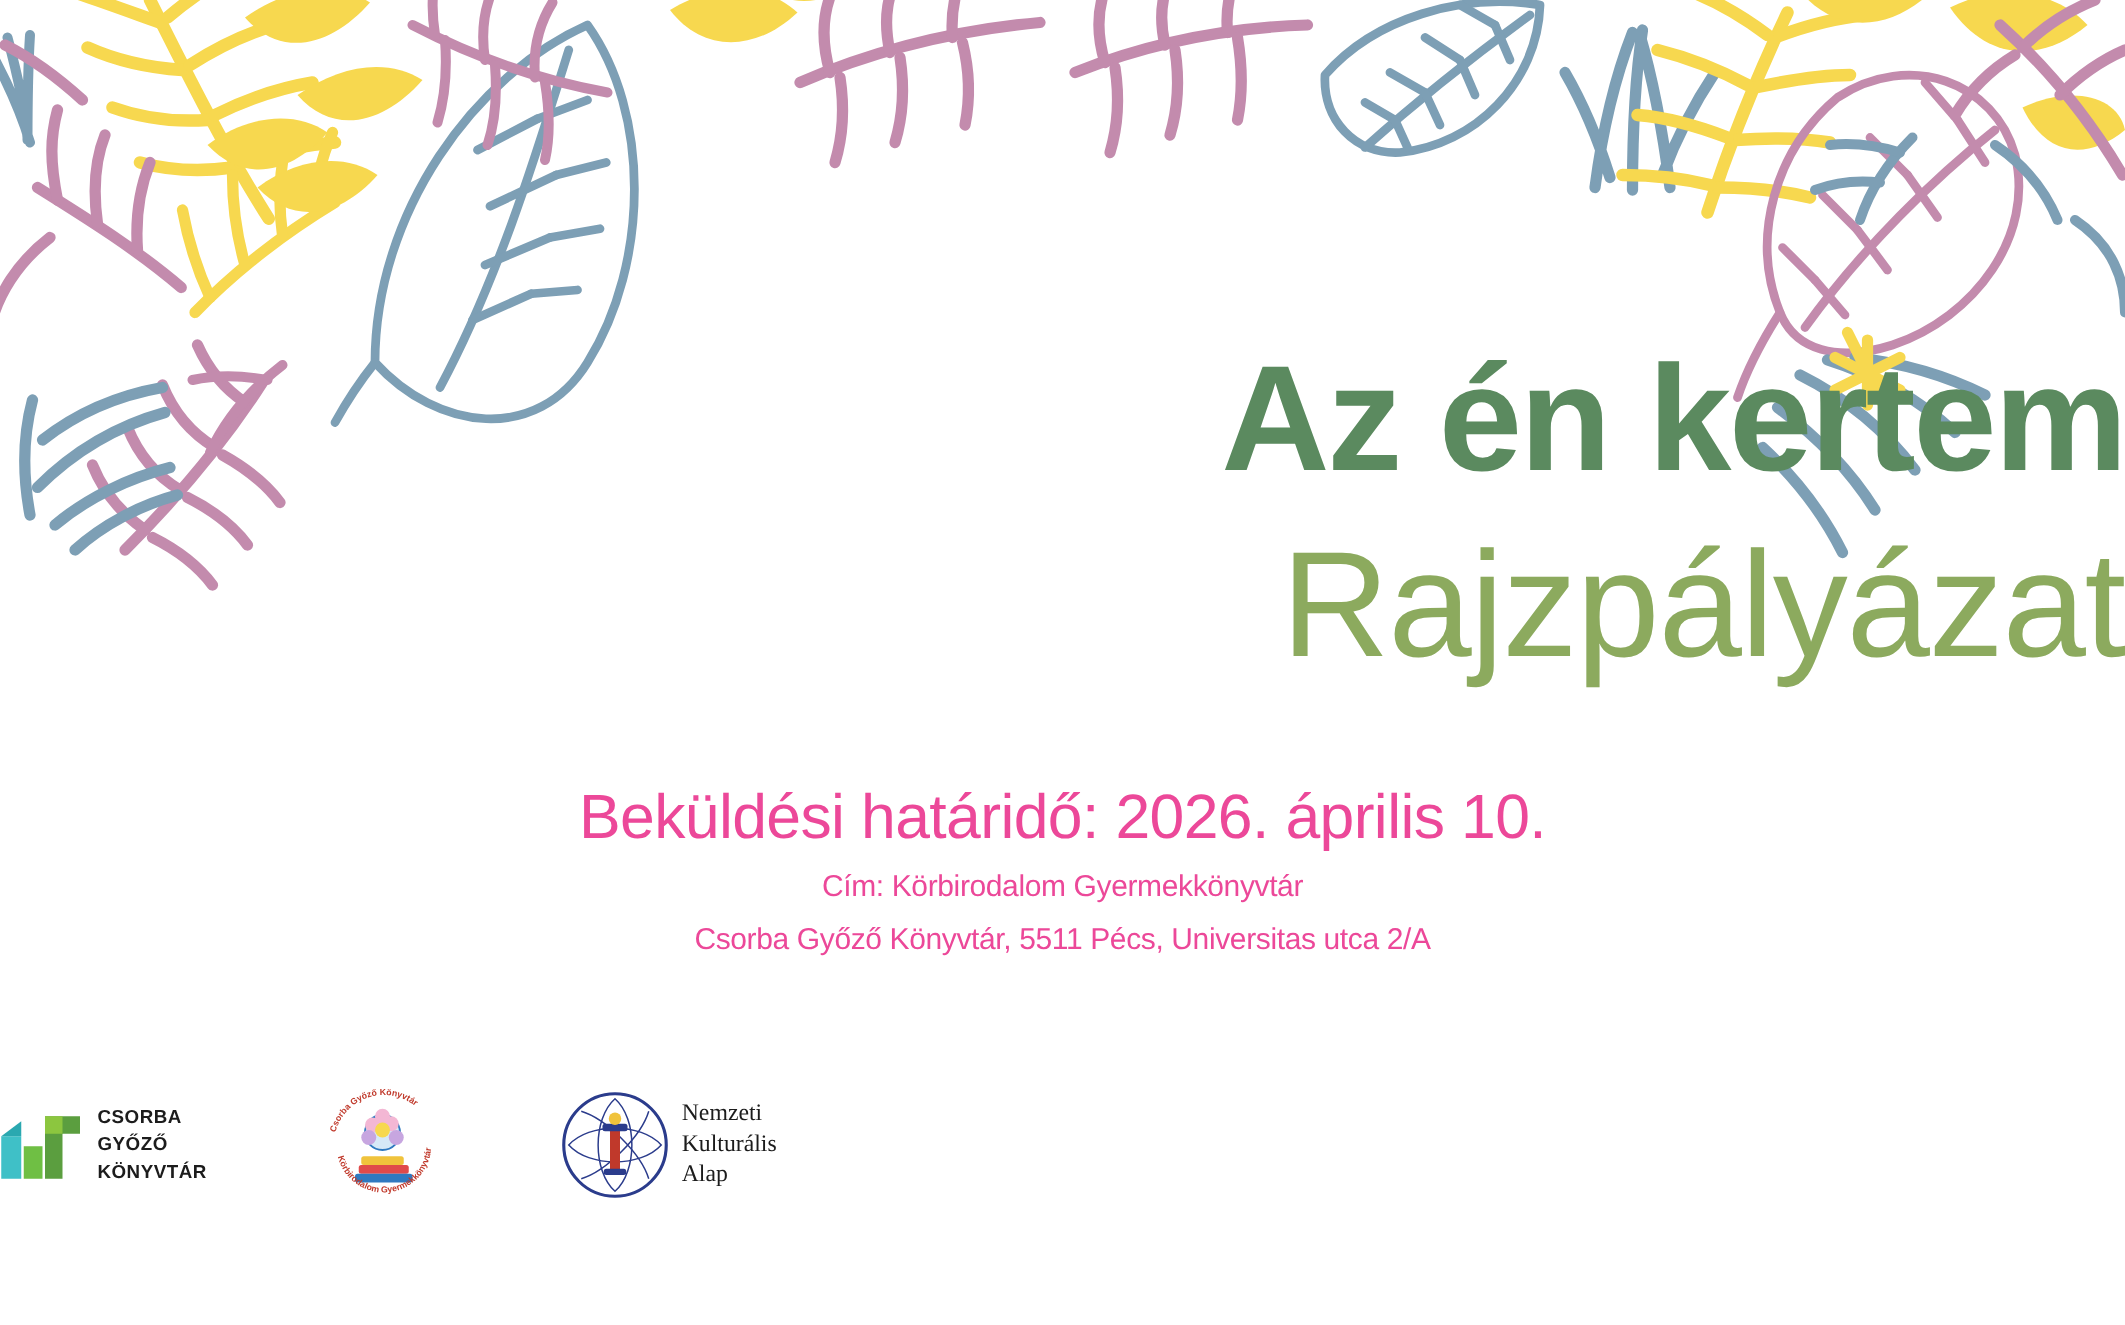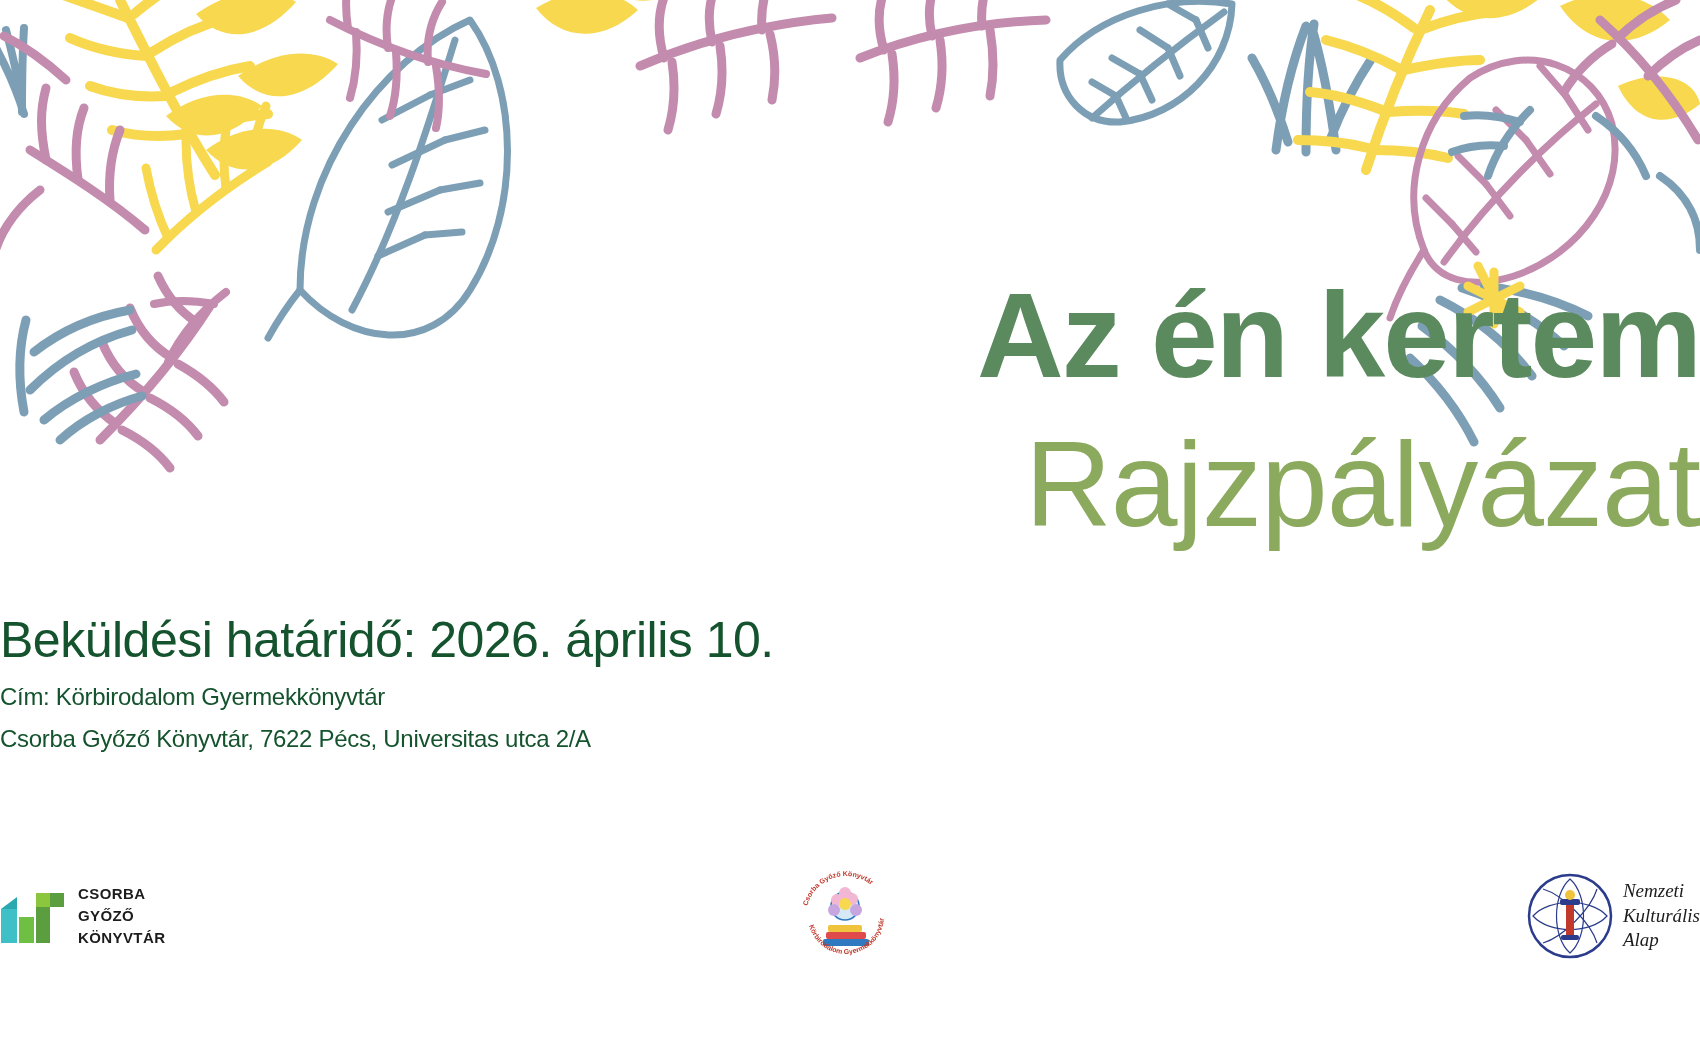--- a/index.html
+++ b/index.html
@@ -53,25 +53,25 @@
     font-weight: 400;
     letter-spacing: -1px;
     color: #8caa5e;
     margin: 18px 0 4px 0;
     white-space: nowrap;
   }
 
   
   .details {
     position: absolute;
-    top: 611px;
+    top: 624px;
     left: 0;
     width: 100%;
-    text-align: left;
-    color: #14532d;
+    text-align: center;
+    color: #ec4899;
   }
   .deadline {
     font-size: 50px;
     font-weight: 400;
     letter-spacing: -0.5px;
     margin: 0;
     white-space: nowrap;
   }
   .addr-line {
     font-size: 24px;
@@ -81,21 +81,21 @@
     white-space: nowrap;
   }
 
   
   .logos {
     position: absolute;
     top: 862px;
     left: 0;
     width: 100%;
     display: flex;
-    justify-content: space-between;
+    justify-content: flex-start;
     align-items: center;
     gap: 88px;
   }
   .logo {
     display: flex;
     align-items: center;
     gap: 12px;
   }
   .logo-cgyk-mark {
     width: 66px;
@@ -128,21 +128,20 @@
     height: 86px;
     flex: 0 0 auto;
   }
   .logo-nka-text {
     font-family: "Liberation Serif", serif;
     font-size: 19px;
     line-height: 1.3;
     color: #1c1c1c;
     text-align: left;
     white-space: nowrap;
-    font-style: italic;
   }
 </style>
 </head>
 <body>
 
 <div class="poster">
 
   <div class="foliage">
     <svg width="1700" height="520" viewBox="0 0 1700 520" xmlns="http://www.w3.org/2000/svg">
       <g fill="none" stroke-linecap="round" stroke-linejoin="round">
@@ -285,21 +284,21 @@
   </div>
 
   <div class="titles">
     <h1 class="title-main">Az én kertem</h1>
     <h2 class="title-sub">Rajzpályázat</h2>
   </div>
 
   <div class="details">
     <p class="deadline">Beküldési határidő: 2026. április 10.</p>
     <p class="addr-line">Cím: Körbirodalom Gyermekkönyvtár</p>
-    <p class="addr-line">Csorba Győző Könyvtár, 7622 Pécs, Universitas utca 2/A</p>
+    <p class="addr-line">Csorba Győző Könyvtár, 5511 Pécs, Universitas utca 2/A</p>
   </div>
 
   <div class="logos">
 
     <div class="logo">
       <div class="logo-cgyk-mark">
         <svg width="66" height="58" viewBox="0 0 66 58" xmlns="http://www.w3.org/2000/svg">
           <rect x="1" y="22" width="16" height="34" fill="#3fc0c7"></rect>
           <rect x="19" y="30" width="15" height="26" fill="#6fbf44"></rect>
           <path d="M36 56 L36 6 L64 6 L64 20 L50 20 L50 56 Z" fill="#5b9e3f"></path>

